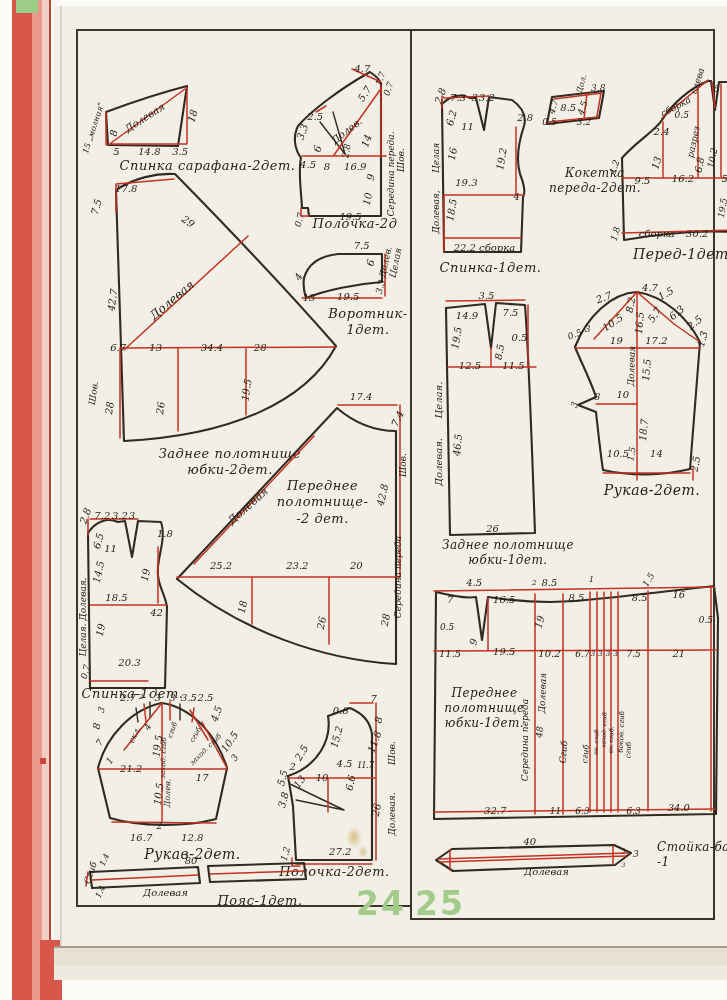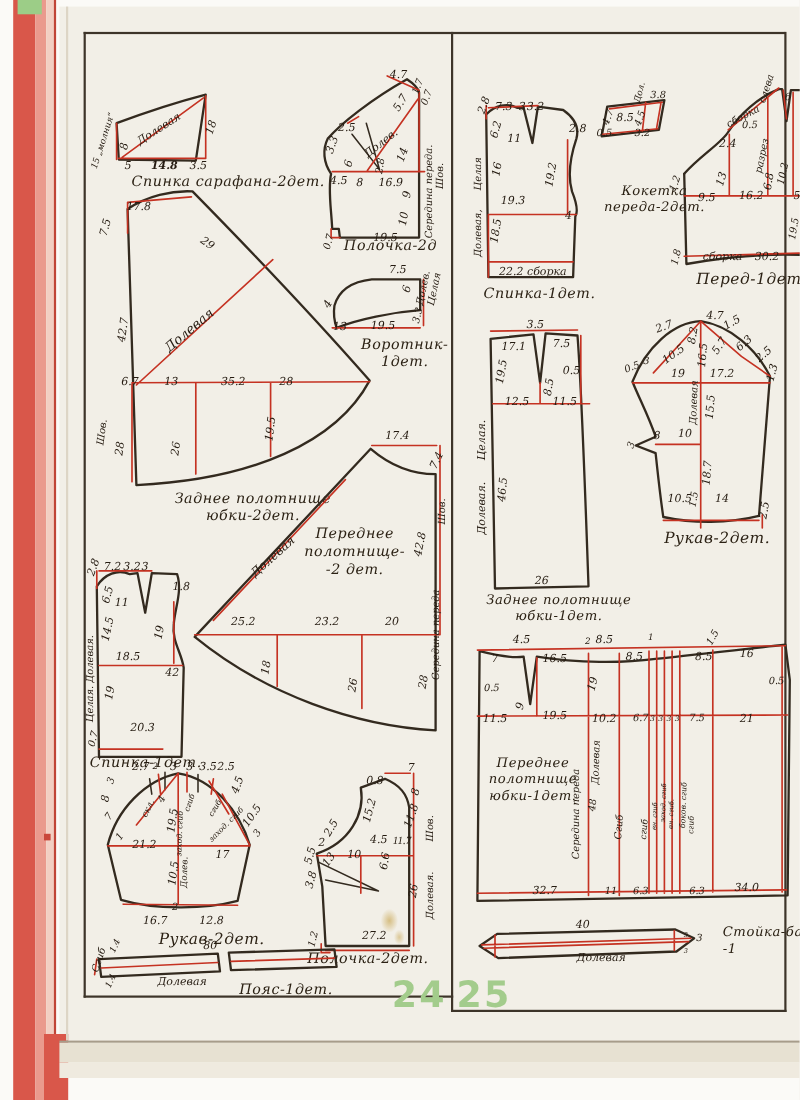--- a/index.html
+++ b/index.html
@@ -49,21 +49,21 @@
 <div class="piece" style="left:90px;top:76px;width:220px;height:100px">
   <svg viewBox="0 0 220 100" width="220" height="100">
     <path class="blk" d="M16,36 C40,27 70,17 97,10 L88,70 L18,69 Z"></path>
     <path class="red" d="M21,67 L95,13 M97,11 L97,68 M18,68 L97,68 M16,36 L16,69"></path>
   </svg>
 <span class="lbl" style="left: 2%; top: 52%; font-size: 8px; transform: translate(-50%, -50%) rotate(-72deg);">15 „молния“</span>
     <span class="lbl" style="left: 11%; top: 57%; transform: translate(-50%, -50%) rotate(-80deg);">8</span>
     <span class="lbl" style="left: 25%; top: 42%; transform: translate(-50%, -50%) rotate(-33deg);">Долевая</span>
     <span class="lbl" style="left: 47%; top: 40%; transform: translate(-50%, -50%) rotate(-72deg);">18</span>
     <span class="lbl" style="left: 12%; top: 76%; transform: translate(-50%, -50%) rotate(0deg);">5</span>
-    <span class="lbl" style="left: 27%; top: 76%; transform: translate(-50%, -50%) rotate(0deg); font-weight: bold;">14.8</span>
+    <span class="lbl" style="left: 27%; top: 76%; transform: translate(-50%, -50%) rotate(0deg);">14.8</span>
     <span class="lbl" style="left: 41%; top: 76%; transform: translate(-50%, -50%) rotate(0deg);">3.5</span>
   </div>
 <div class="caption" style="left:100px;top:158px;width:215px">Спинка сарафана-2дет.</div>
 
 <div class="piece" style="left:288px;top:60px;width:118px;height:172px">
   <svg viewBox="0 0 118 172" width="118" height="172">
     <path class="blk" d="M82,12 C88,16 92,20 93,24 L93,156 L21,156 L20,148 L14,148 C13,128 10,112 13,98 C6,88 5,76 10,66 C22,52 50,30 82,12 Z"></path>
     <path class="blk-thin" d="M32,62 L57,94 M45,52 L57,94"></path>
     <path class="red" d="M64,9 L93,22 M46,95 L92,30 M14,96 L98,96 M93,24 L93,96 M13,148 L13,156 L21,156 M28,52 L38,46"></path>
   </svg>
@@ -111,21 +111,21 @@
     <path class="blk" d="M38,22 C56,10 78,5 97,6 C152,62 216,130 258,178 C228,234 152,268 46,273 Z"></path>
     <path class="red" d="M42,180 L258,179 M46,182 L170,68 M100,180 L100,263 M168,180 L168,247 M38,16 L96,11 M38,16 L38,44 M42,181 L42,270"></path>
   </svg>
 <span class="lbl" style="left: 18%; top: 7%; transform: translate(-50%, -50%) rotate(0deg);">17.8</span>
     <span class="lbl" style="left: 7%; top: 13%; transform: translate(-50%, -50%) rotate(-75deg);">7.5</span>
     <span class="lbl" style="left: 41%; top: 18%; transform: translate(-50%, -50%) rotate(35deg);">29</span>
     <span class="lbl" style="left: 13%; top: 44%; transform: translate(-50%, -50%) rotate(-82deg);">42.7</span>
     <span class="lbl" style="left: 35%; top: 44%; font-size: 12px; transform: translate(-50%, -50%) rotate(-40deg);">Долевая</span>
     <span class="lbl" style="left: 15%; top: 60%; transform: translate(-50%, -50%) rotate(0deg);">6.7</span>
     <span class="lbl" style="left: 29%; top: 60%; transform: translate(-50%, -50%) rotate(0deg);">13</span>
-    <span class="lbl" style="left: 50%; top: 60%; transform: translate(-50%, -50%) rotate(0deg);">35.2</span>
+    <span class="lbl" style="left: 50%; top: 60%; transform: translate(-50%, -50%) rotate(0deg);">34.4</span>
     <span class="lbl" style="left: 68%; top: 60%; transform: translate(-50%, -50%) rotate(0deg);">28</span>
     <span class="lbl" style="left: 6%; top: 75%; font-size: 9px; transform: translate(-50%, -50%) rotate(-82deg);">Шов.</span>
     <span class="lbl" style="left: 12%; top: 80%; transform: translate(-50%, -50%) rotate(-82deg);">28</span>
     <span class="lbl" style="left: 31%; top: 80%; transform: translate(-50%, -50%) rotate(-82deg);">26</span>
     <span class="lbl" style="left: 63%; top: 74%; transform: translate(-50%, -50%) rotate(-82deg);">19.5</span>
   </div>
 <div class="caption" style="left:120px;top:446px;width:220px">Заднее полотнище
 юбки-2дет.</div>
 
 <div class="piece" style="left:162px;top:392px;width:246px;height:272px">
@@ -314,21 +314,21 @@
     <span class="lbl" style="left: 75%; top: 85%; transform: translate(-50%, -50%) rotate(0deg);">30.2</span>
   </div>
 <div class="caption" style="left:633px;top:246px;width:120px;font-size:14px;text-align:left">Перед-1дет.</div>
 
 <div class="piece" style="left:428px;top:288px;width:150px;height:280px">
   <svg viewBox="0 0 150 280" width="150" height="280">
     <path class="blk" d="M18,20 L57,16 L63,60 L68,15 L97,17 C101,70 104,160 107,245 L22,247 Z"></path>
     <path class="red" d="M18,13 L97,12 M20,79 L108,79 M63,60 L63,79 M100,17 L100,79"></path>
   </svg>
 <span class="lbl" style="left: 39%; top: 3%; transform: translate(-50%, -50%) rotate(0deg);">3.5</span>
-    <span class="lbl" style="left: 26%; top: 10%; transform: translate(-50%, -50%) rotate(0deg);">17.1</span>
+    <span class="lbl" style="left: 26%; top: 10%; transform: translate(-50%, -50%) rotate(0deg);">14.9</span>
     <span class="lbl" style="left: 55%; top: 9%; transform: translate(-50%, -50%) rotate(0deg);">7.5</span>
     <span class="lbl" style="left: 61%; top: 18%; transform: translate(-50%, -50%) rotate(0deg);">0.5</span>
     <span class="lbl" style="left: 19%; top: 18%; transform: translate(-50%, -50%) rotate(-80deg);">19.5</span>
     <span class="lbl" style="left: 48%; top: 23%; transform: translate(-50%, -50%) rotate(-80deg);">8.5</span>
     <span class="lbl" style="left: 28%; top: 28%; transform: translate(-50%, -50%) rotate(0deg);">12.5</span>
     <span class="lbl" style="left: 57%; top: 28%; transform: translate(-50%, -50%) rotate(0deg);">11.5</span>
     <span class="lbl" style="left: 20%; top: 56%; transform: translate(-50%, -50%) rotate(-85deg);">46.5</span>
     <span class="lbl" style="left: 7%; top: 40%; transform: translate(-50%, -50%) rotate(-90deg);">Целая.</span>
     <span class="lbl" style="left: 7%; top: 62%; transform: translate(-50%, -50%) rotate(-90deg);">Долевая.</span>
     <span class="lbl" style="left: 43%; top: 86%; transform: translate(-50%, -50%) rotate(0deg);">26</span>

